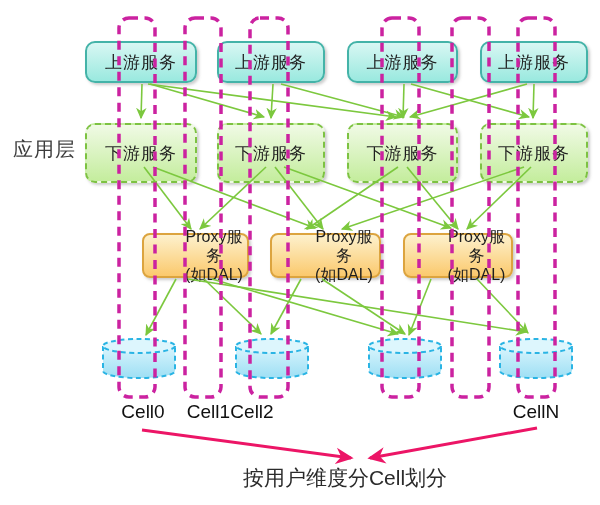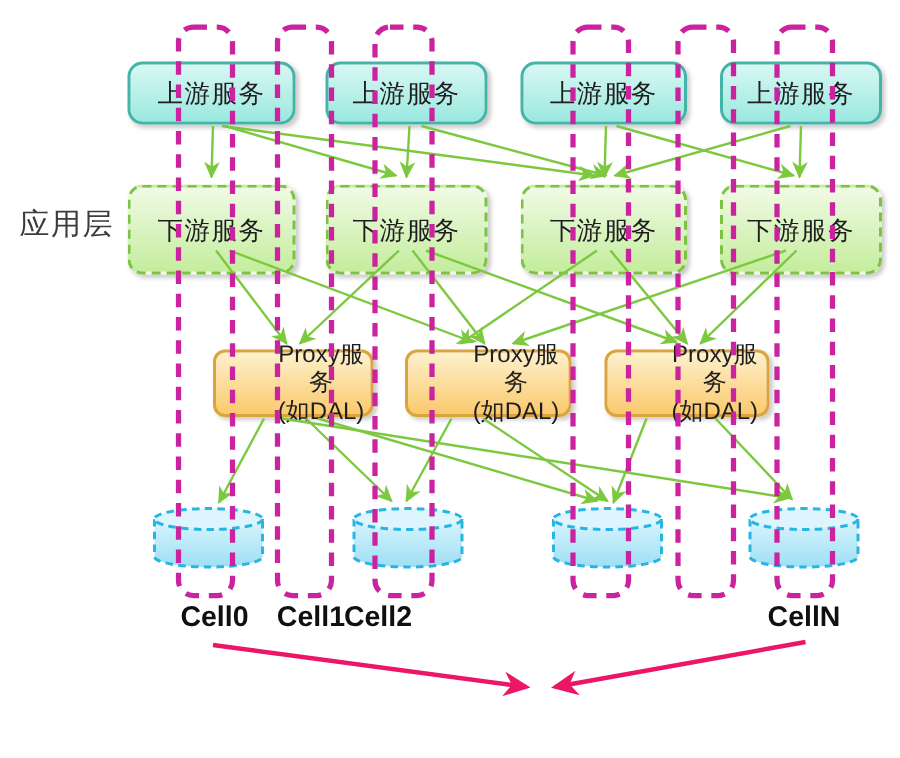--- a/index.html
+++ b/index.html
@@ -22,21 +22,21 @@
   .u2,.d2{left:217px;width:108px;}
   .u3,.d3{left:347px;width:111px;}
   .u4,.d4{left:480px;width:108px;}
   .p1{left:142px;width:107px;}
   .p2{left:270px;width:111px;}
   .p3{left:403px;width:110px;}
   .layer-label{position:absolute;left:13px;width:66px;font-size:20px;color:#3c3c3c;text-align:left;letter-spacing:1px;}
   .lab-app{top:136px;}
   .lab-proxy{top:248px;}
   .lab-data{top:350px;}
-  .cell-label{position:absolute;top:401px;width:52px;text-align:center;font-size:19px;color:#101010;font-weight:bold;}
+  .cell-label{position:absolute;top:401px;width:52px;text-align:center;font-size:19px;color:#101010;}
   .cl-0{left:117px;} .cl-1{left:178px;text-align:right;} .cl-2{left:226px;} .cl-n{left:510px;}
   .caption{position:absolute;top:464px;left:230px;width:230px;text-align:center;font-size:21px;color:#2b2b2b;}
   #overlay{position:absolute;left:0;top:0;z-index:5;pointer-events:none;}
 </style>
 </head>
 <body>
 
 <div id="stage">
 
   <div class="layer-label lab-app">应用层</div>
@@ -78,20 +78,21 @@
   <div class="node proxy p3">
     <span>Proxy服务</span>
     <span>(如DAL)</span>
   </div>
 
   <div class="cell-label cl-0">Cell0</div>
   <div class="cell-label cl-1">Cell1</div>
   <div class="cell-label cl-2">Cell2</div>
   <div class="cell-label cl-n">CellN</div>
 
+  <div class="caption">按用户维度分Cell划分</div>
 
   <svg id="overlay" width="600" height="505" viewBox="0 0 600 505">
     <defs>
       <linearGradient id="cylGrad" x1="0" y1="0" x2="0" y2="1">
         <stop offset="0" stop-color="#d9f5fd"></stop>
         <stop offset="1" stop-color="#9edff4"></stop>
       </linearGradient>
       <marker id="greenArrow" viewBox="0 0 10 10" refX="8.5" refY="5" markerWidth="7.5" markerHeight="7.5" orient="auto-start-reverse">
         <path d="M0,0.6 L9.5,5 L0,9.4 L2.8,5 Z" fill="#7cc83e"></path>
       </marker>

